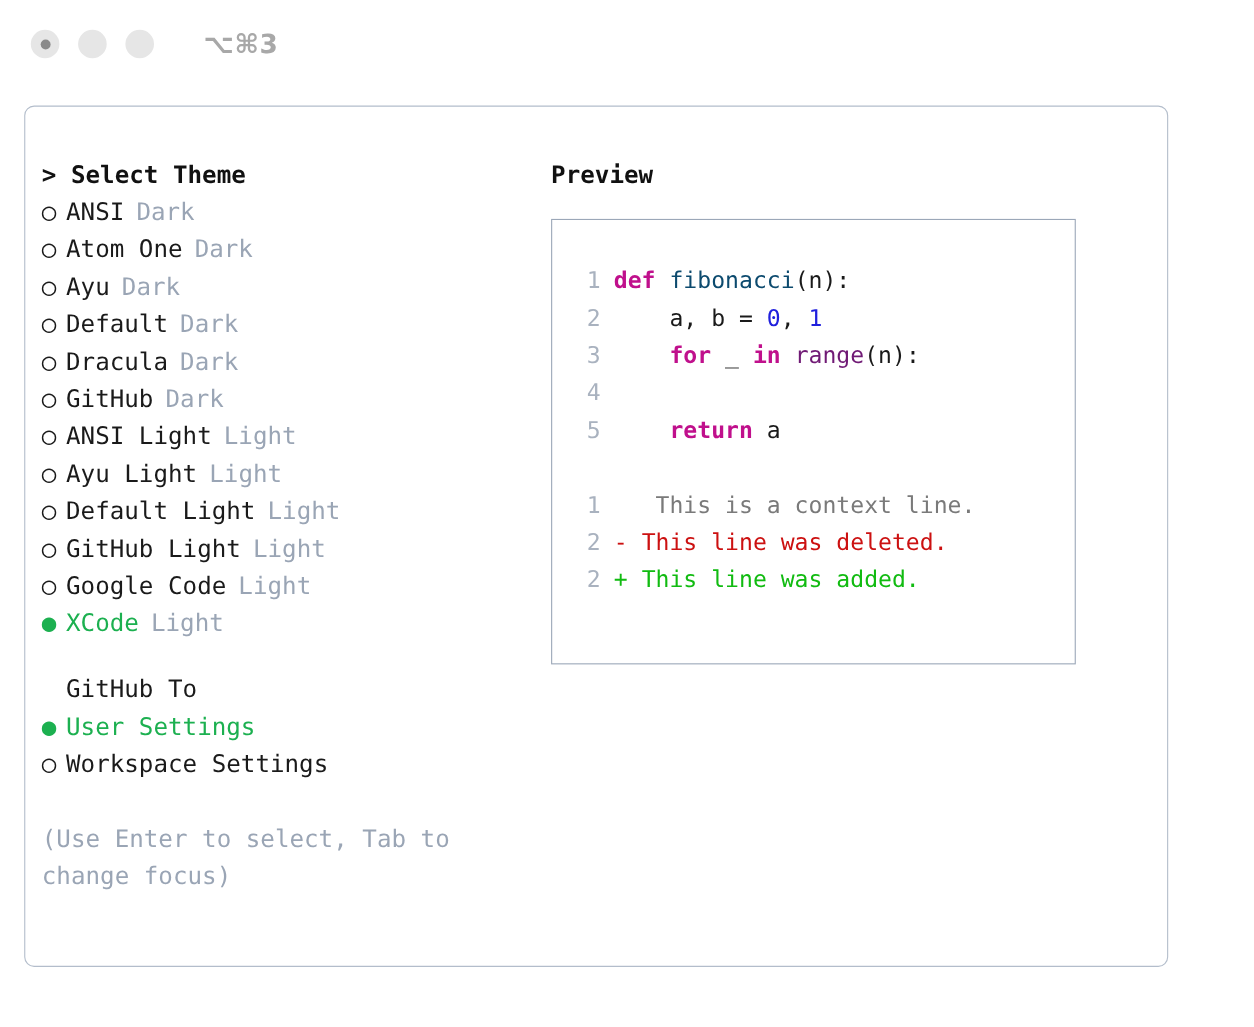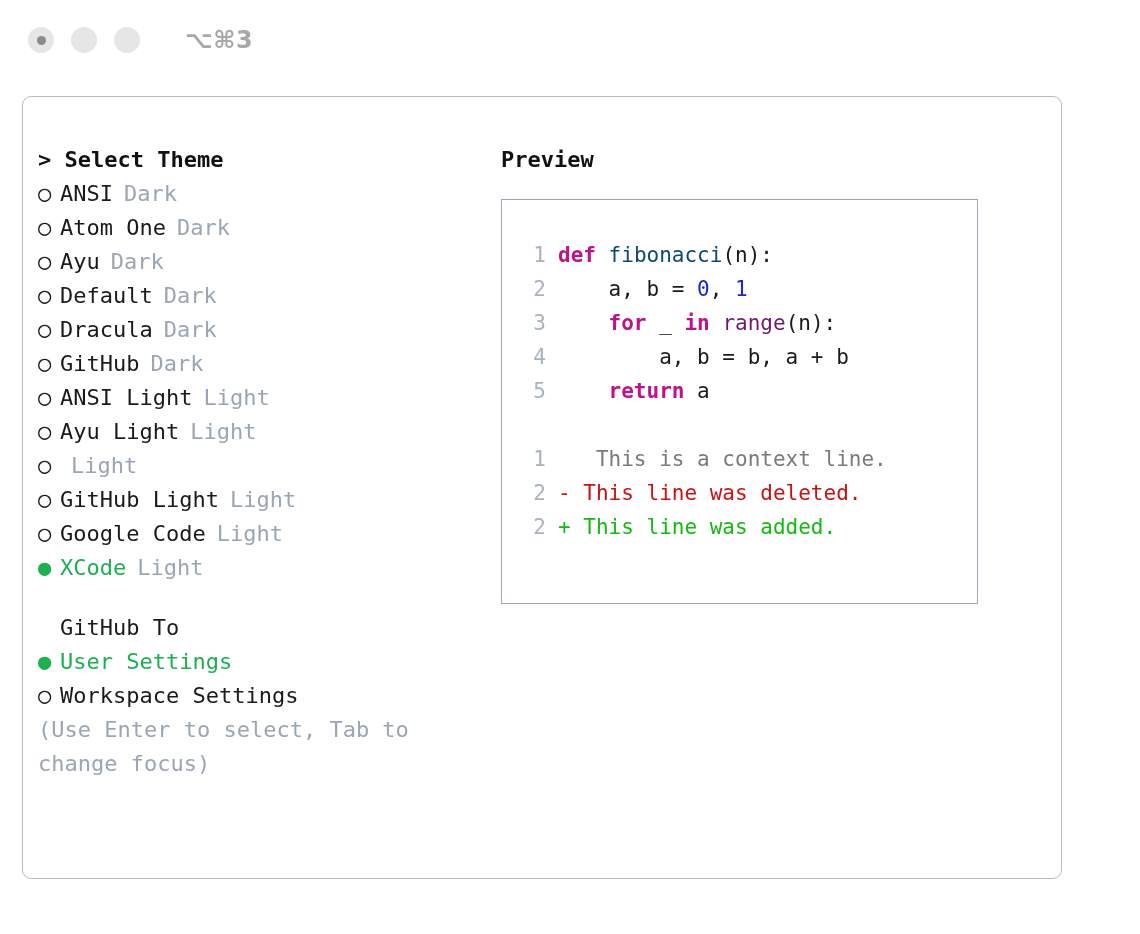--- a/index.html
+++ b/index.html
@@ -113,20 +113,21 @@
   }
   .subsection-header {
     font-size: 22px;
     color: #1a1a1a;
     line-height: 34px;
     padding-left: 22px;
     white-space: pre;
   }
 
   .hint {
+    margin-top: 34px;
     font-size: 22px;
     line-height: 34px;
     color: #9aa5b5;
     width: 400px;
     white-space: pre-wrap;
   }
 
   
   .right-col {
     position: absolute;
@@ -200,21 +201,21 @@
 
       <div id="theme-list">
           <div class="option-row"><span class="bullet">○</span><span class="opt-name">ANSI</span><span class="opt-tag">Dark</span></div>
           <div class="option-row"><span class="bullet">○</span><span class="opt-name">Atom One</span><span class="opt-tag">Dark</span></div>
           <div class="option-row"><span class="bullet">○</span><span class="opt-name">Ayu</span><span class="opt-tag">Dark</span></div>
           <div class="option-row"><span class="bullet">○</span><span class="opt-name">Default</span><span class="opt-tag">Dark</span></div>
           <div class="option-row"><span class="bullet">○</span><span class="opt-name">Dracula</span><span class="opt-tag">Dark</span></div>
           <div class="option-row"><span class="bullet">○</span><span class="opt-name">GitHub</span><span class="opt-tag">Dark</span></div>
           <div class="option-row"><span class="bullet">○</span><span class="opt-name">ANSI Light</span><span class="opt-tag">Light</span></div>
           <div class="option-row"><span class="bullet">○</span><span class="opt-name">Ayu Light</span><span class="opt-tag">Light</span></div>
-          <div class="option-row"><span class="bullet">○</span><span class="opt-tag">Light</span></div>
+          <div class="option-row"><span class="bullet">○</span><span class="opt-name">Default Light</span><span class="opt-tag">Light</span></div>
           <div class="option-row"><span class="bullet">○</span><span class="opt-name">GitHub Light</span><span class="opt-tag">Light</span></div>
           <div class="option-row"><span class="bullet">○</span><span class="opt-name">Google Code</span><span class="opt-tag">Light</span></div>
           <div class="option-row"><span class="bullet sel">●</span><span class="opt-name sel">XCode</span><span class="opt-tag">Light</span></div>
         </div>
 
       <div class="subsection">
         <div class="subsection-header">GitHub To</div>
         <div id="apply-list">
             <div class="option-row"><span class="bullet sel">●</span><span class="opt-name sel">User Settings</span></div>
             <div class="option-row"><span class="bullet">○</span><span class="opt-name">Workspace Settings</span></div>
@@ -225,21 +226,21 @@
 change focus)</div>
     </div>
 
     <div class="right-col">
       <div class="preview-label">Preview</div>
       <div class="preview-box">
         <div id="code-block">
             <div class="code-line"><span class="lineno">1</span><span class="code-text"><span class="tok-kw">def</span><span class="tok-plain"> </span><span class="tok-fn">fibonacci</span><span class="tok-plain">(n):</span></span></div>
             <div class="code-line"><span class="lineno">2</span><span class="code-text"><span class="tok-plain">    a, b = </span><span class="tok-num">0</span><span class="tok-plain">, </span><span class="tok-num">1</span></span></div>
             <div class="code-line"><span class="lineno">3</span><span class="code-text"><span class="tok-plain">    </span><span class="tok-kw">for</span><span class="tok-plain"> _ </span><span class="tok-kw">in</span><span class="tok-plain"> </span><span class="tok-builtin">range</span><span class="tok-plain">(n):</span></span></div>
-            <div class="code-line"><span class="lineno">4</span><span class="code-text"><span class="tok-plain">        a, b = b, a + b</span></span></div>
+            <div class="code-line"><span class="lineno">4</span></div>
             <div class="code-line"><span class="lineno">5</span><span class="code-text"><span class="tok-plain">    </span><span class="tok-kw">return</span><span class="tok-plain"> a</span></span></div>
           </div>
         <div class="diff-gap"></div>
         <div id="diff-block">
             <div class="code-line"><span class="lineno">1</span><span class="diff-ctx">  </span><span class="diff-ctx"> This is a context line.</span></div>
             <div class="code-line"><span class="lineno">2</span><span class="diff-del">- </span><span class="diff-del">This line was deleted.</span></div>
             <div class="code-line"><span class="lineno">2</span><span class="diff-add">+ </span><span class="diff-add">This line was added.</span></div>
           </div>
       </div>
     </div>

